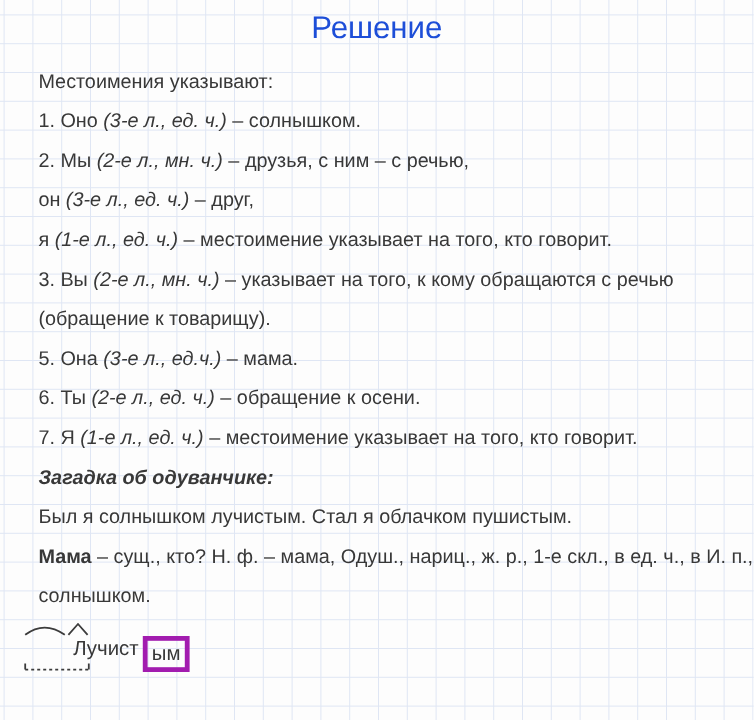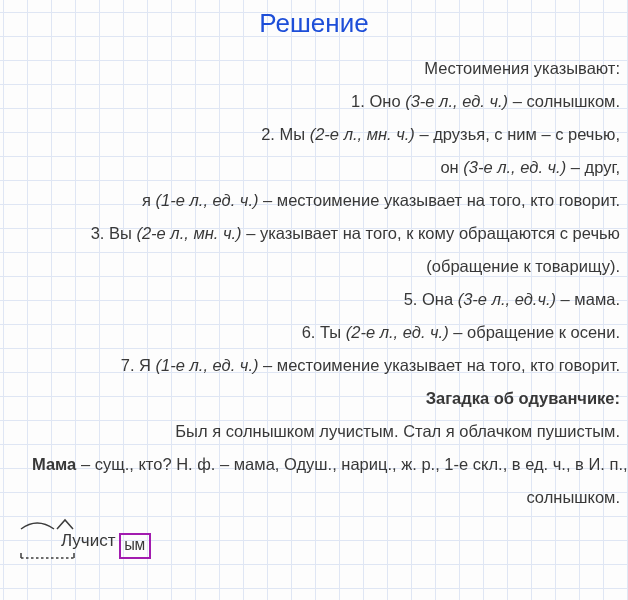--- a/index.html
+++ b/index.html
@@ -27,32 +27,31 @@
   .title {
     margin: 6px 0 0 0;
     font-size: 26px;
     font-weight: 400;
     line-height: 34px;
     text-align: center;
     color: #1d4ed8;
   }
   .content {
     padding: 12px 8px 0 32px;
-    text-align: right;
   }
   .content p.line {
     margin: 0;
     font-size: 16.5px;
     line-height: 33px;
     white-space: nowrap;
   }
   .seg-n  { font-style: normal; font-weight: 400; }
   .seg-i  { font-style: italic; font-weight: 400; }
   .seg-b  { font-style: normal; font-weight: 700; }
-  .seg-bi { font-weight: 700; }
+  .seg-bi { font-style: italic; font-weight: 700; }
   .scheme {
     position: relative;
     margin: 3px 0 0 17px;
     width: 150px;
     height: 50px;
     font-size: 17px;
   }
   .scheme-word {
     position: absolute;
     left: 0;
@@ -61,24 +60,23 @@
   }
   .scheme-base {
     display: inline-block;
     line-height: 21px;
     margin-left: 44px;
   }
   .scheme-ending {
     display: inline-block;
     margin-left: 3px;
     padding: 1px 4px;
-    border: 2px solid #a21caf;
+    border: 4px solid #a21caf;
     line-height: 20px;
     vertical-align: -4px;
-    font-family: Liberation Mono, monospace;
   }
   .scheme-marks {
     position: absolute;
     left: 0;
     top: 0;
     pointer-events: none;
   }
   .scheme-marks path {
     stroke: #3c3c3c;
     stroke-width: 1.5;

